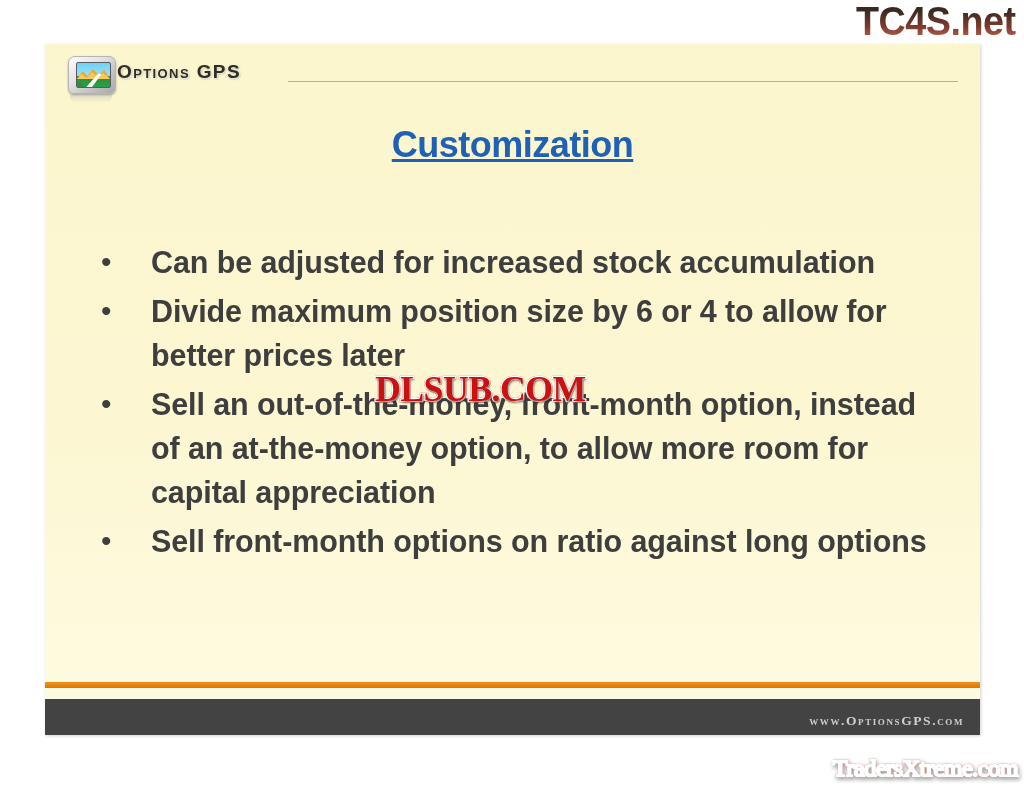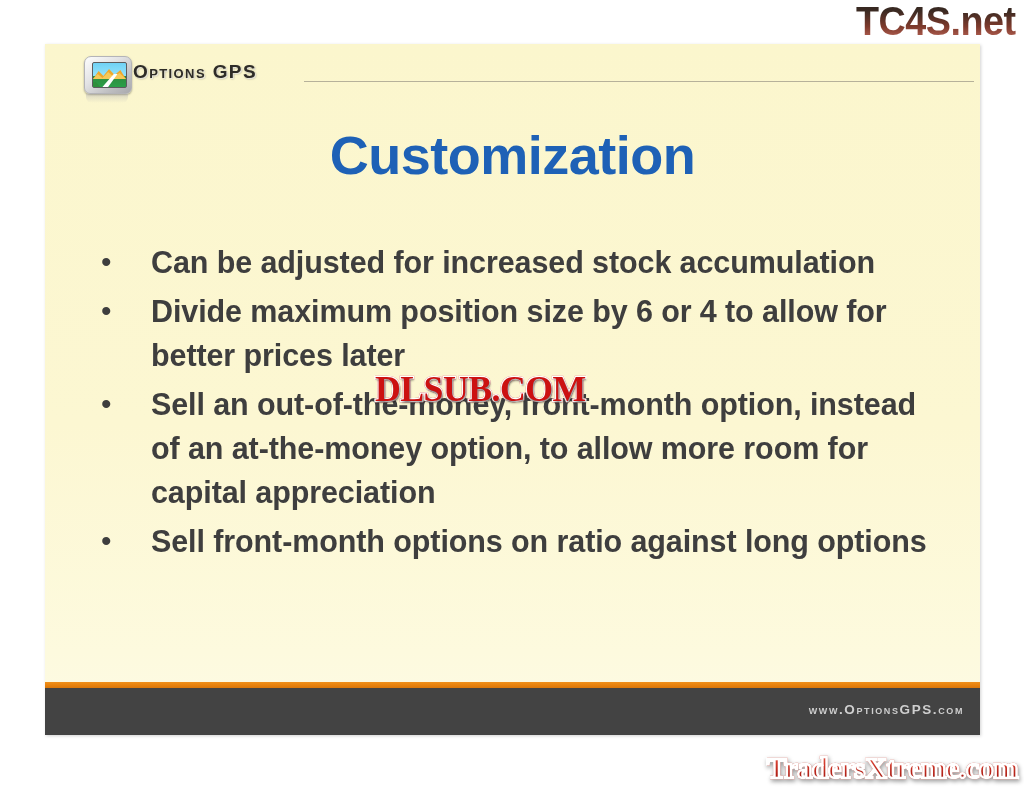--- a/index.html
+++ b/index.html
@@ -44,21 +44,21 @@
     width: 935px;
     height: 691px;
     background: linear-gradient(to bottom, #fbf6cd 0%, #fcf7d2 55%, #fdfade 88%, #fdfbe6 100%);
     box-shadow: 1px 1px 3px rgba(0,0,0,0.18);
     overflow: hidden;
   }
 
   
   .slide-header {
     position: absolute;
-    left: 16px;
+    left: 0;
     top: 0;
     width: 100%;
     height: 58px;
   }
   .gps-logo {
     position: absolute;
     left: 20px;
     top: 10px;
     width: 54px;
     height: 44px;
@@ -127,24 +127,25 @@
     background: #b6b19a;
   }
 
   
   .slide-title {
     position: absolute;
     left: 0;
     top: 80px;
     width: 100%;
     text-align: center;
-    font-size: 54px;
+    font-size: 36px;
     font-weight: bold;
     color: #1e61b6;
     letter-spacing: -0.5px;
+    text-decoration: underline;
   }
 
   
   .bullet-list {
     position: absolute;
     left: 52px;
     top: 196px;
     width: 850px;
   }
   .bullet-item {
@@ -202,43 +203,44 @@
     bottom: 47px;
     width: 100%;
     height: 6px;
     background: linear-gradient(to bottom, #f0901b 0%, #e8820c 55%, #d9770a 100%);
   }
   .footer-bar {
     position: absolute;
     left: 0;
     bottom: 0;
     width: 100%;
-    height: 47px;
+    height: 36px;
     background: #434343;
+    font-family: Liberation Serif, serif;
   }
   .footer-url {
     position: absolute;
     right: 16px;
     top: 14px;
     font-size: 13.5px;
     font-weight: bold;
     letter-spacing: 1.6px;
     font-variant: small-caps;
     color: #cfcfcf;
     white-space: nowrap;
   }
 
   
   .tx-watermark {
     position: absolute;
     right: 6px;
     bottom: 6px;
     font-family: "Liberation Serif", serif;
-    font-weight: bold;
-    font-size: 30px;
+    font-weight: normal;
+    font-size: 24px;
     line-height: 34px;
     letter-spacing: -0.4px;
     background: linear-gradient(to bottom, #e87063 0%, #d33c2e 35%, #ad1c13 75%, #8e1109 100%);
     -webkit-background-clip: text;
     background-clip: text;
     color: transparent;
     -webkit-text-stroke: 2.5px #ffffff;
     paint-order: stroke fill;
     filter: drop-shadow(1px 2px 2px rgba(0,0,0,0.4));
     white-space: nowrap;

